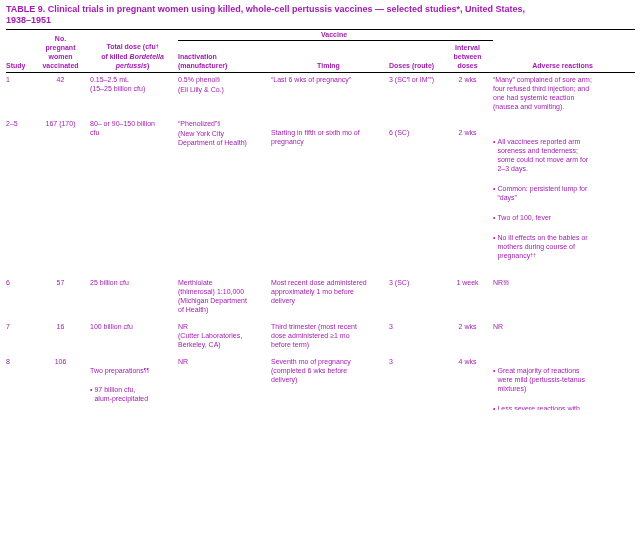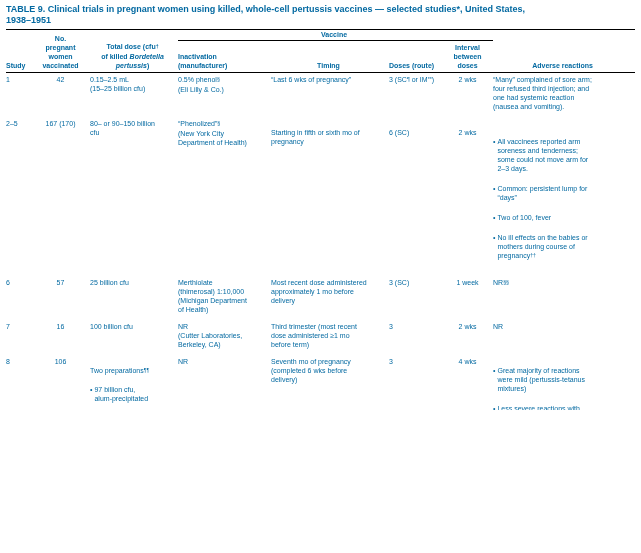--- a/index.html
+++ b/index.html
@@ -1,18 +1,18 @@
 <!DOCTYPE html>
 <html><head>
 <meta charset="utf-8">
 <style>
   html,body{margin:0;padding:0;background:#fff;}
   .page{
     width:641px;height:410px;box-sizing:border-box;
-    padding:4px 0 0 6px;overflow:hidden;background:#ffffff;color:#0369a1;
+    padding:4px 0 0 6px;overflow:hidden;background:#ffffff;color:#a21caf;
     font-family:"Liberation Sans", sans-serif;
   }
   .title{
     font-weight:bold;font-size:9px;line-height:11px;
     white-space:pre-line;margin-bottom:3px;letter-spacing:0px;
   }
   table{border-collapse:collapse;table-layout:fixed;width:629px;
     border-top:1.5px solid #000;border-bottom:1px solid #000;}
   th,td{
     font-size:7px;line-height:9px;padding:0;margin:0;

